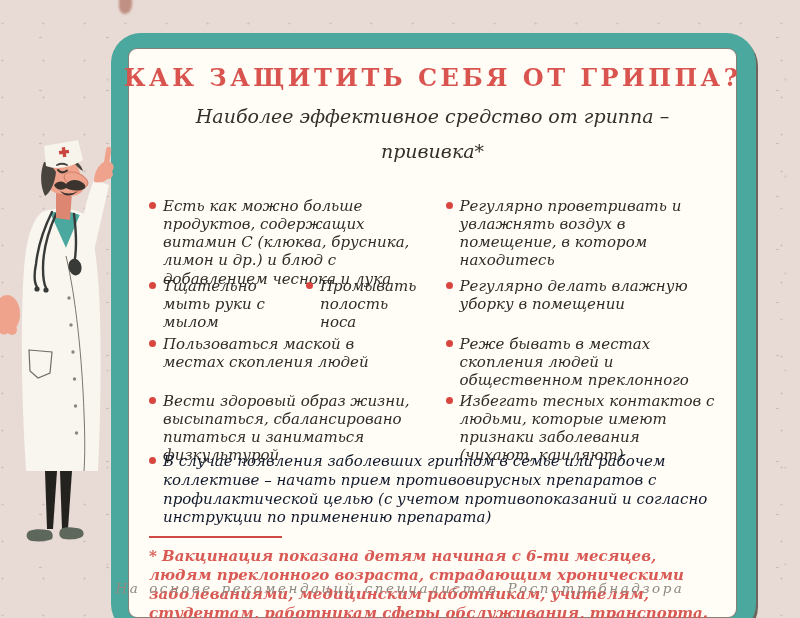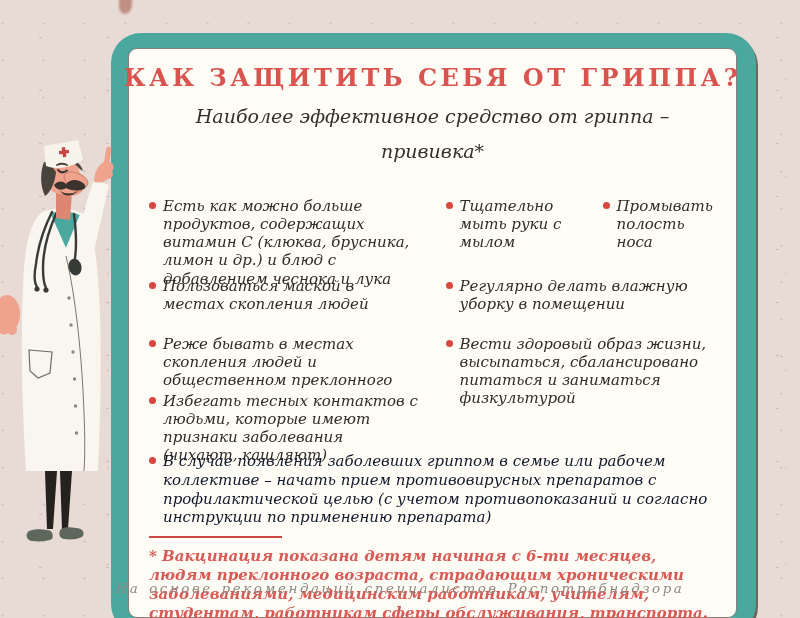--- a/index.html
+++ b/index.html
@@ -93,39 +93,43 @@
       <span class="title">КАК ЗАЩИТИТЬ СЕБЯ ОТ ГРИППА?</span>
     </div>
     <div class="subtitle">Наиболее эффективное средство от гриппа – прививка*</div>
 
     <div class="tips">
 
       <div class="tip">
         <span class="dot"></span>
         <span>Есть как можно больше продуктов, содержащих витамин С (клюква, брусни­ка, лимон и др.) и блюд с добавлением чеснока и лука</span>
       </div>
+      <div class="tip">
+        <span class="dot"></span>
+        <span>Регулярно проветривать и увлаж­нять воздух в помещение, в котором находитесь</span>
+      </div>
 
       <div class="pair">
         <div class="tip">
           <span class="dot"></span>
           <span>Тщательно мыть руки с мылом</span>
         </div>
         <div class="tip">
           <span class="dot"></span>
           <span>Промывать полость носа</span>
         </div>
       </div>
       <div class="tip">
         <span class="dot"></span>
+        <span>Регулярно делать влажную уборку в помещении</span>
+      </div>
+
+      <div class="tip">
+        <span class="dot"></span>
         <span>Пользоваться маской в местах скопления людей</span>
-      </div>
-
-      <div class="tip">
-        <span class="dot"></span>
-        <span>Регулярно делать влажную уборку в помещении</span>
       </div>
       <div class="tip">
         <span class="dot"></span>
         <span>Реже бывать в местах скопления людей и общественном преклонного</span>
       </div>
 
       <div class="tip">
         <span class="dot"></span>
         <span>Вести здоровый образ жизни, высы­паться, сбалансировано питаться и заниматься физкультурой</span>
       </div>

